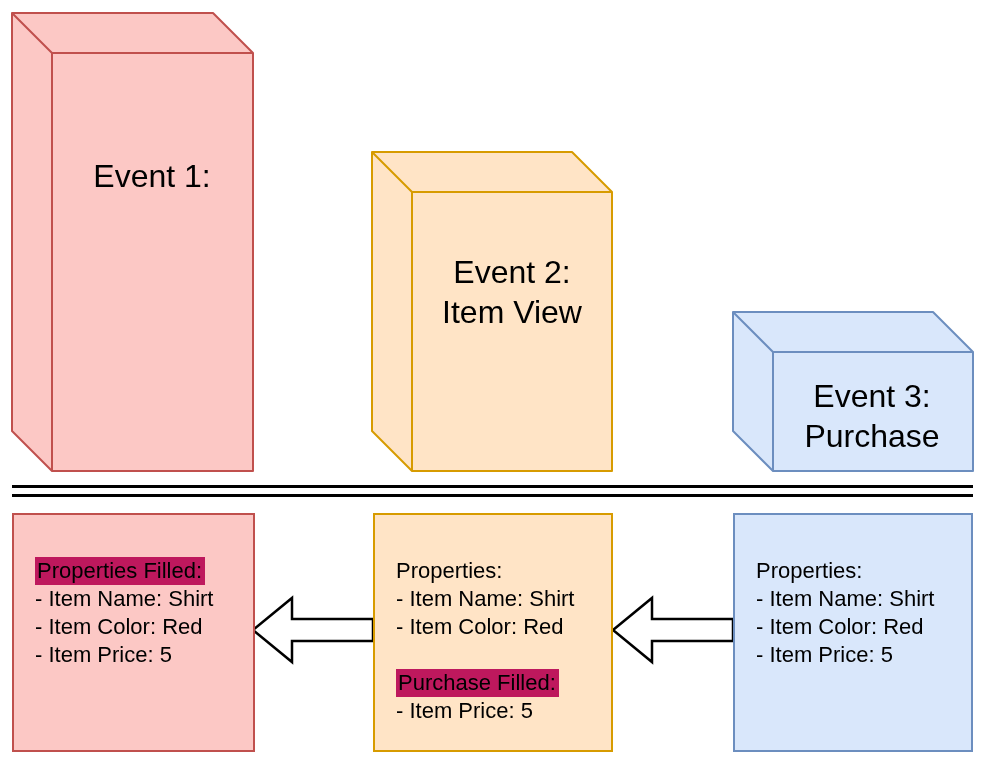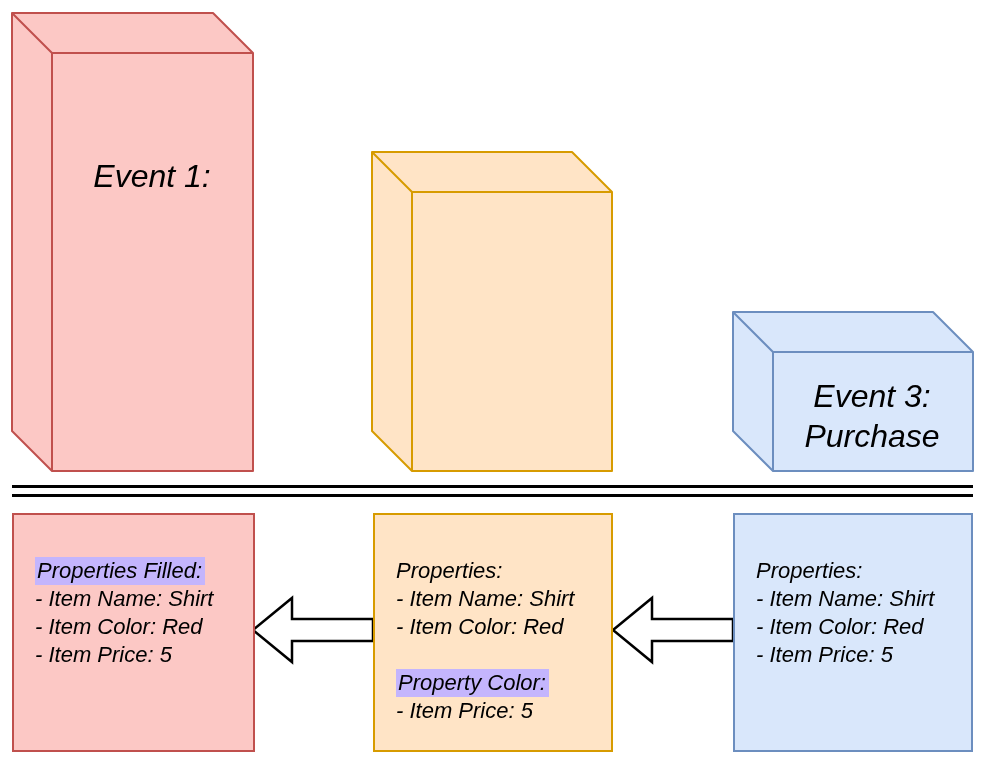--- a/index.html
+++ b/index.html
@@ -7,21 +7,20 @@
     padding: 0;
     background: #ffffff;
     font-family: "Liberation Sans", sans-serif;
   }
   #stage {
     position: relative;
     width: 990px;
     height: 764px;
     background: #ffffff;
     overflow: hidden;
-    font-style: italic;
   }
   #diagram-svg {
     position: absolute;
     left: 0;
     top: 0;
     width: 990px;
     height: 764px;
   }
   .event-label {
     position: absolute;
@@ -47,21 +46,21 @@
     line-height: 28px;
     color: #000000;
     white-space: nowrap;
   }
   #props-box-1 { left: 12px;  width: 243px; background: #fcc8c5; border-color: #c0504d; }
   #props-box-2 { left: 373px; width: 240px; background: #ffe4c6; border-color: #d79b00; }
   #props-box-3 { left: 733px; width: 240px; background: #d9e7fb; border-color: #6c8ebf; }
 
   .prop-line { min-height: 28px; }
   .hl {
-    background: #c4b5fd;
+    background: #be185d;
     padding: 1px 3px 2px 2px;
   }
 </style>
 </head>
 <body>
 
 <div id="stage">
 
   <svg id="diagram-svg" viewBox="0 0 990 764" xmlns="http://www.w3.org/2000/svg">
 
@@ -84,38 +83,42 @@
     <line x1="12" y1="495.5" x2="973" y2="495.5" stroke-width="3" stroke="#000000"></line>
 
     <polygon points="253,630 292,598 292,619 373,619 373,641 292,641 292,662" stroke-width="2.5" stroke-linejoin="miter" fill="#ffffff" stroke="#000000"></polygon>
 
     <polygon points="613,630 652,598 652,619 733,619 733,641 652,641 652,662" stroke-width="2.5" stroke-linejoin="miter" fill="#ffffff" stroke="#000000"></polygon>
   </svg>
 
   <div class="event-label" id="event-1-label">
     <div>Event 1:</div>
   </div>
+  <div class="event-label" id="event-2-label">
+    <div>Event 2:</div>
+    <div>Item View</div>
+  </div>
   <div class="event-label" id="event-3-label">
     <div>Event 3:</div>
     <div>Purchase</div>
   </div>
 
   <div class="prop-box" id="props-box-1">
     <div class="prop-line"><span class="hl">Properties Filled:</span></div>
     <div class="prop-line">- Item Name: Shirt</div>
     <div class="prop-line">- Item Color: Red</div>
     <div class="prop-line">- Item Price: 5</div>
   </div>
 
   <div class="prop-box" id="props-box-2">
     <div class="prop-line">Properties:</div>
     <div class="prop-line">- Item Name: Shirt</div>
     <div class="prop-line">- Item Color: Red</div>
     <div class="prop-line"></div>
-    <div class="prop-line"><span class="hl">Property Color:</span></div>
+    <div class="prop-line"><span class="hl">Purchase Filled:</span></div>
     <div class="prop-line">- Item Price: 5</div>
   </div>
 
   <div class="prop-box" id="props-box-3">
     <div class="prop-line">Properties:</div>
     <div class="prop-line">- Item Name: Shirt</div>
     <div class="prop-line">- Item Color: Red</div>
     <div class="prop-line">- Item Price: 5</div>
   </div>
 

